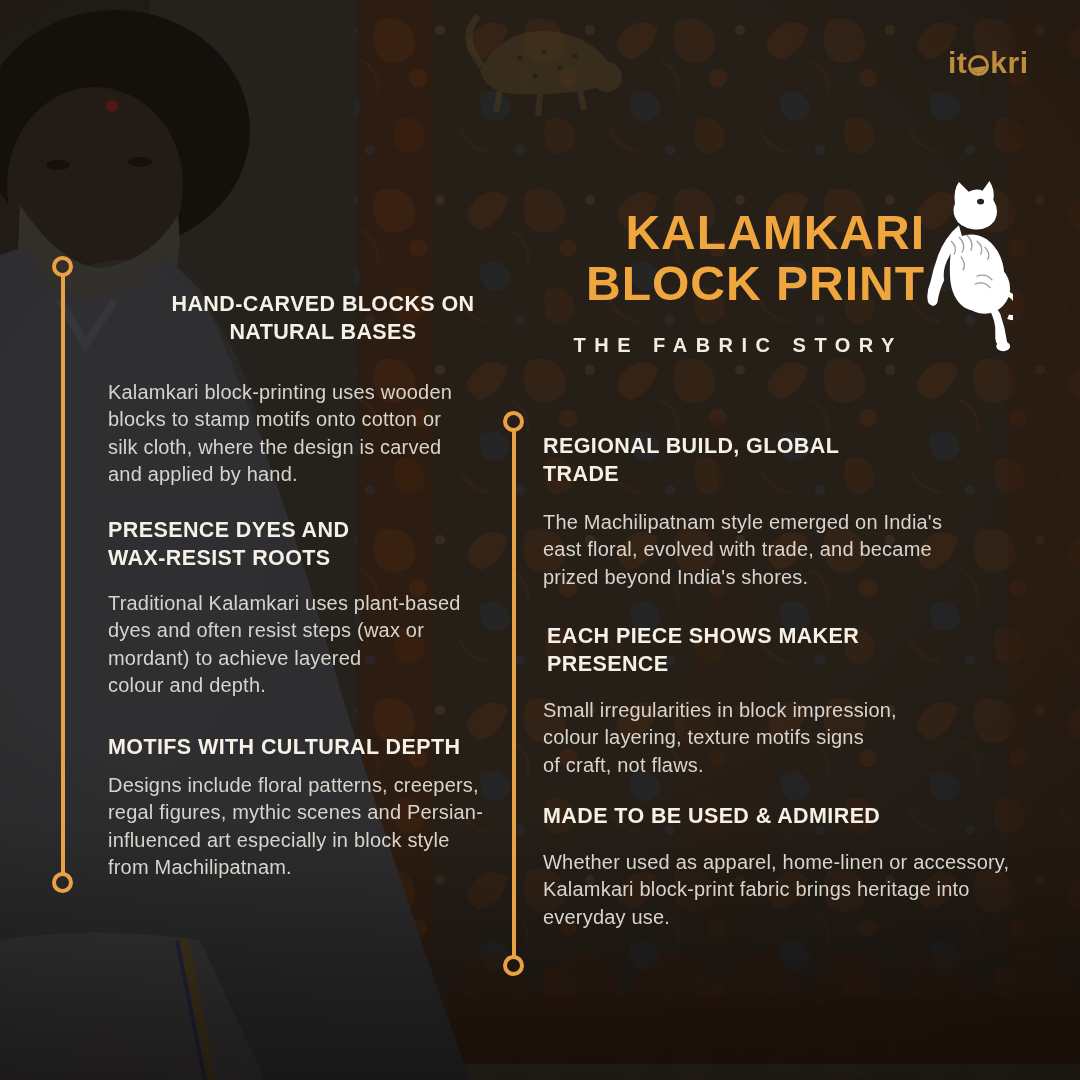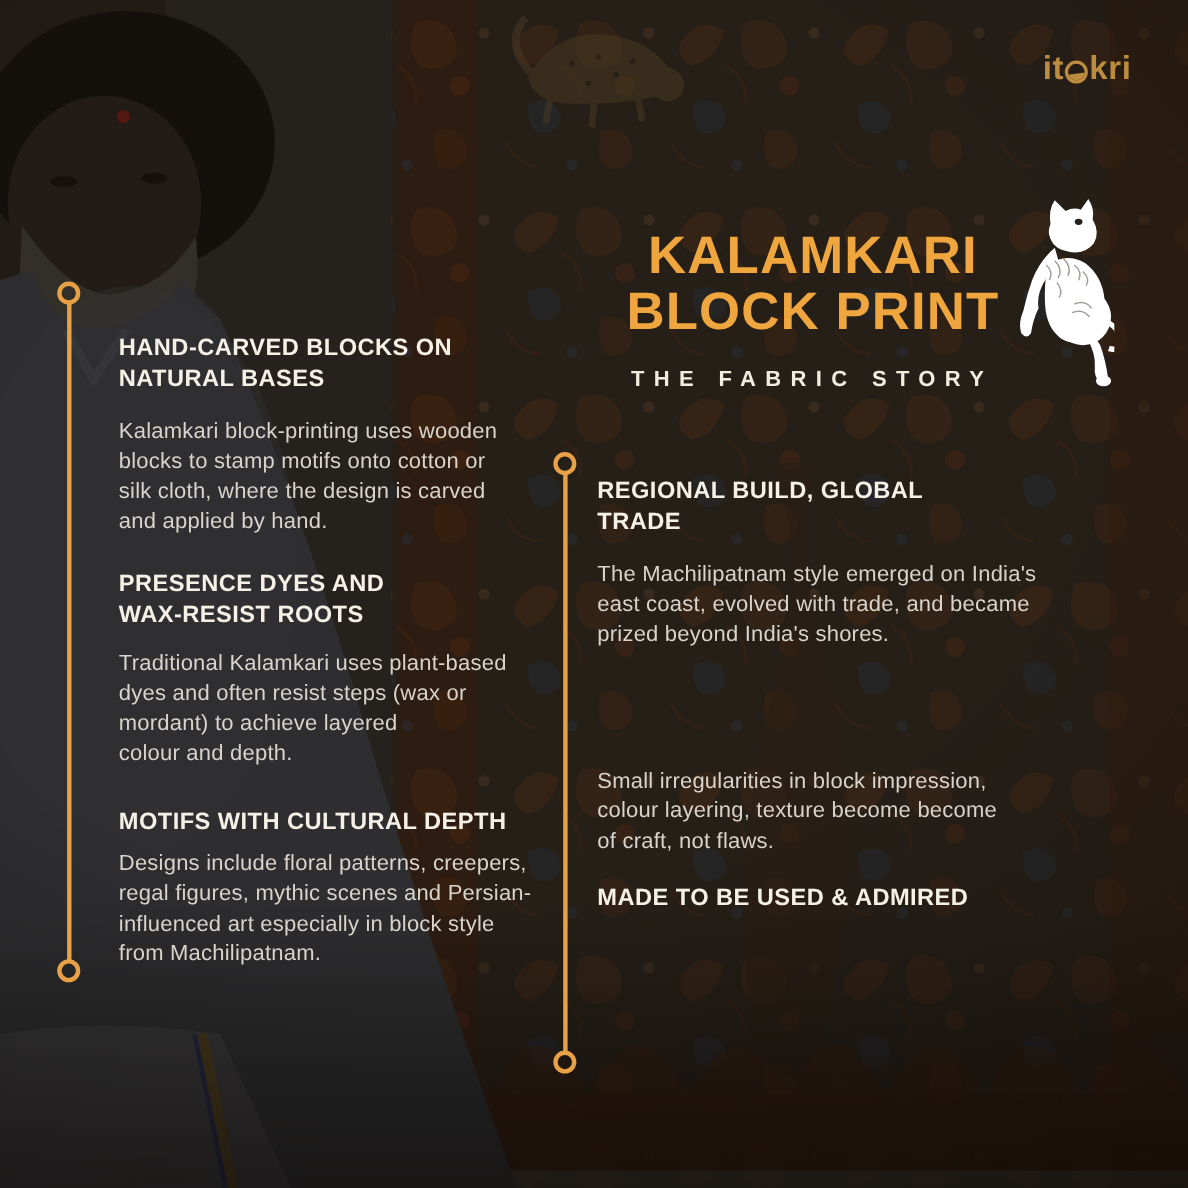--- a/index.html
+++ b/index.html
@@ -26,21 +26,21 @@
     display:inline-block;width:15px;height:15px;border:3.5px solid #BD8C3E;
     border-radius:50%;position:relative;margin:0 1px;top:2px;overflow:hidden;
   }
   .logo .o-bowl::after{
     content:"";position:absolute;left:-2px;right:-2px;bottom:-2px;height:8px;
     background:#BD8C3E;transform:rotate(-8deg);
   }
 
   
   .title-block{
-    position:absolute;left:553px;top:207px;width:372px;text-align:center;
+    position:absolute;left:553px;top:207px;width:372px;text-align:right;
     color:#F0A63E;font-weight:800;font-size:48px;line-height:51px;letter-spacing:1px;
     white-space:pre-line;
   }
   .subtitle{
     position:absolute;left:548px;top:334px;width:372px;text-align:center;
     color:#F3EDE0;font-weight:600;font-size:20px;letter-spacing:8.5px;text-indent:8.5px;
   }
   .cat{position:absolute;left:893px;top:178px;}
 
   
@@ -58,21 +58,21 @@
 
   
   .sec-heading{
     position:absolute;margin:0;color:#F6F1E6;font-size:21.5px;font-weight:700;
     letter-spacing:.4px;line-height:1.32;white-space:pre-line;
   }
   .sec-body{
     position:absolute;margin:0;color:#D8D4CC;font-size:20px;font-weight:400;
     line-height:1.37;white-space:pre-line;letter-spacing:.2px;
   }
-  .l1h{left:108px;top:302px;width:430px;}
+  .l1h{left:108px;top:290px;width:430px;text-align:center;}
   .l1b{left:108px;top:379px;width:430px;}
   .l2h{left:108px;top:516px;width:430px;}
   .l2b{left:108px;top:590px;width:430px;}
   .l3h{left:108px;top:733px;width:440px;}
   .l3b{left:108px;top:772px;width:440px;}
   .r1h{left:543px;top:432px;width:470px;}
   .r1b{left:543px;top:509px;width:490px;}
   .r2h{left:547px;top:622px;width:470px;}
   .r2b{left:543px;top:697px;width:490px;}
   .r3h{left:543px;top:802px;width:490px;}
@@ -207,23 +207,28 @@
 
     <h2 class="sec-heading l3h">MOTIFS WITH CULTURAL DEPTH</h2>
     <p class="sec-body l3b">Designs include floral patterns, creepers,
 regal figures, mythic scenes and Persian-
 influenced art especially in block style
 from Machilipatnam.</p>
 
     <h2 class="sec-heading r1h">REGIONAL BUILD, GLOBAL
 TRADE</h2>
     <p class="sec-body r1b">The Machilipatnam style emerged on India's
-east coast, evolved with trade, and became
+east floral, evolved with trade, and became
 prized beyond India's shores.</p>
 
+    <h2 class="sec-heading r2h">EACH PIECE SHOWS MAKER
+PRESENCE</h2>
     <p class="sec-body r2b">Small irregularities in block impression,
-colour layering, texture become become
+colour layering, texture motifs signs
 of craft, not flaws.</p>
 
     <h2 class="sec-heading r3h">MADE TO BE USED &amp; ADMIRED</h2>
+    <p class="sec-body r3b">Whether used as apparel, home-linen or accessory,
+Kalamkari block-print fabric brings heritage into
+everyday use.</p>
 
   </div>
 </div>
 
 </body></html>

